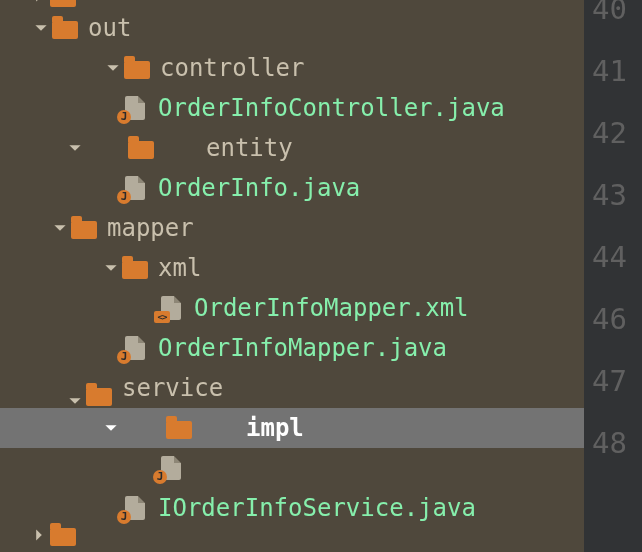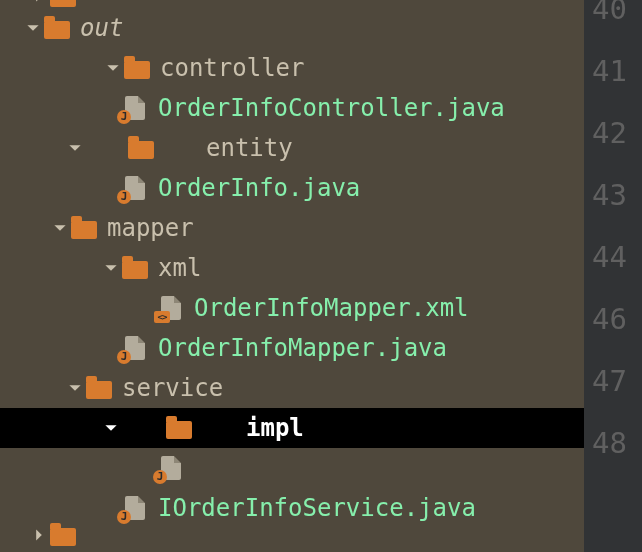--- a/index.html
+++ b/index.html
@@ -7,21 +7,21 @@
     font-family:"Menlo","Consolas",monospace; }
   body { display:flex; background:#2b2b2b; }
 
   
   .tree { width:584px; height:552px; background:#4f483c;
     color:#c9c0ad; font-size:24px; line-height:40px;
     overflow:hidden; position:relative; }
 
   .tree-row { display:flex; align-items:center; height:40px;
     white-space:nowrap; }
-  .tree-row.selected { background:#000000; color:#fff;gap:44px; }
+  .tree-row.selected { background:#737373; color:#fff;gap:44px; }
   .tree-row.selected .chevron { color:#fff; }
   .tree-row.selected .label { color:#fff; font-weight:700; }
 
   .chevron { width:18px; display:inline-flex; justify-content:center;
     color:#c9c0ad; font-size:16px; margin-right:2px; }
   .chevron svg { width:14px; height:14px; fill:currentColor; }
 
   .icon { width:26px; height:26px; margin-right:10px; position:relative;
     display:inline-flex; align-items:center; justify-content:center;
     flex-shrink:0; }
@@ -79,21 +79,21 @@
     <div class="tree-row" style="height: 24px; margin-top: -16px; padding-left: 30px;">
       <span class="chevron">
         <svg viewBox="0 0 10 10">
           <path d="M3 1 L7 5 L3 9 Z"></path>
         </svg>
       </span>
       <span class="icon folder-icon">
         <span class="body"></span>
       </span>
     </div>
-    <div class="tree-row" style="padding-left: 24px; font-style: italic;">
+    <div class="tree-row" style="padding-left: 32px;">
       <span class="chevron">
         <svg viewBox="0 0 10 10">
           <path d="M1 3 L5 7 L9 3 Z"></path>
         </svg>
       </span>
       <span class="icon folder-icon">
         <span class="tab"></span>
         <span class="body"></span>
       </span>
       <span class="label">out</span>
@@ -171,21 +171,21 @@
       <span class="label file-label">OrderInfoMapper.xml</span>
     </div>
     <div class="tree-row" style="padding-left: 102px;">
       <span class="chevron" style="visibility: hidden;"></span>
       <span class="icon jfile-icon">
         <span class="page"></span>
         <span class="badge">J</span>
       </span>
       <span class="label file-label">OrderInfoMapper.java</span>
     </div>
-    <div class="tree-row" style="padding-left: 66px;">
+    <div class="tree-row" style="padding-left: 66px; align-items: flex-end;">
       <span class="chevron">
         <svg viewBox="0 0 10 10">
           <path d="M1 3 L5 7 L9 3 Z"></path>
         </svg>
       </span>
       <span class="icon folder-icon">
         <span class="tab"></span>
         <span class="body"></span>
       </span>
       <span class="label">service</span>

